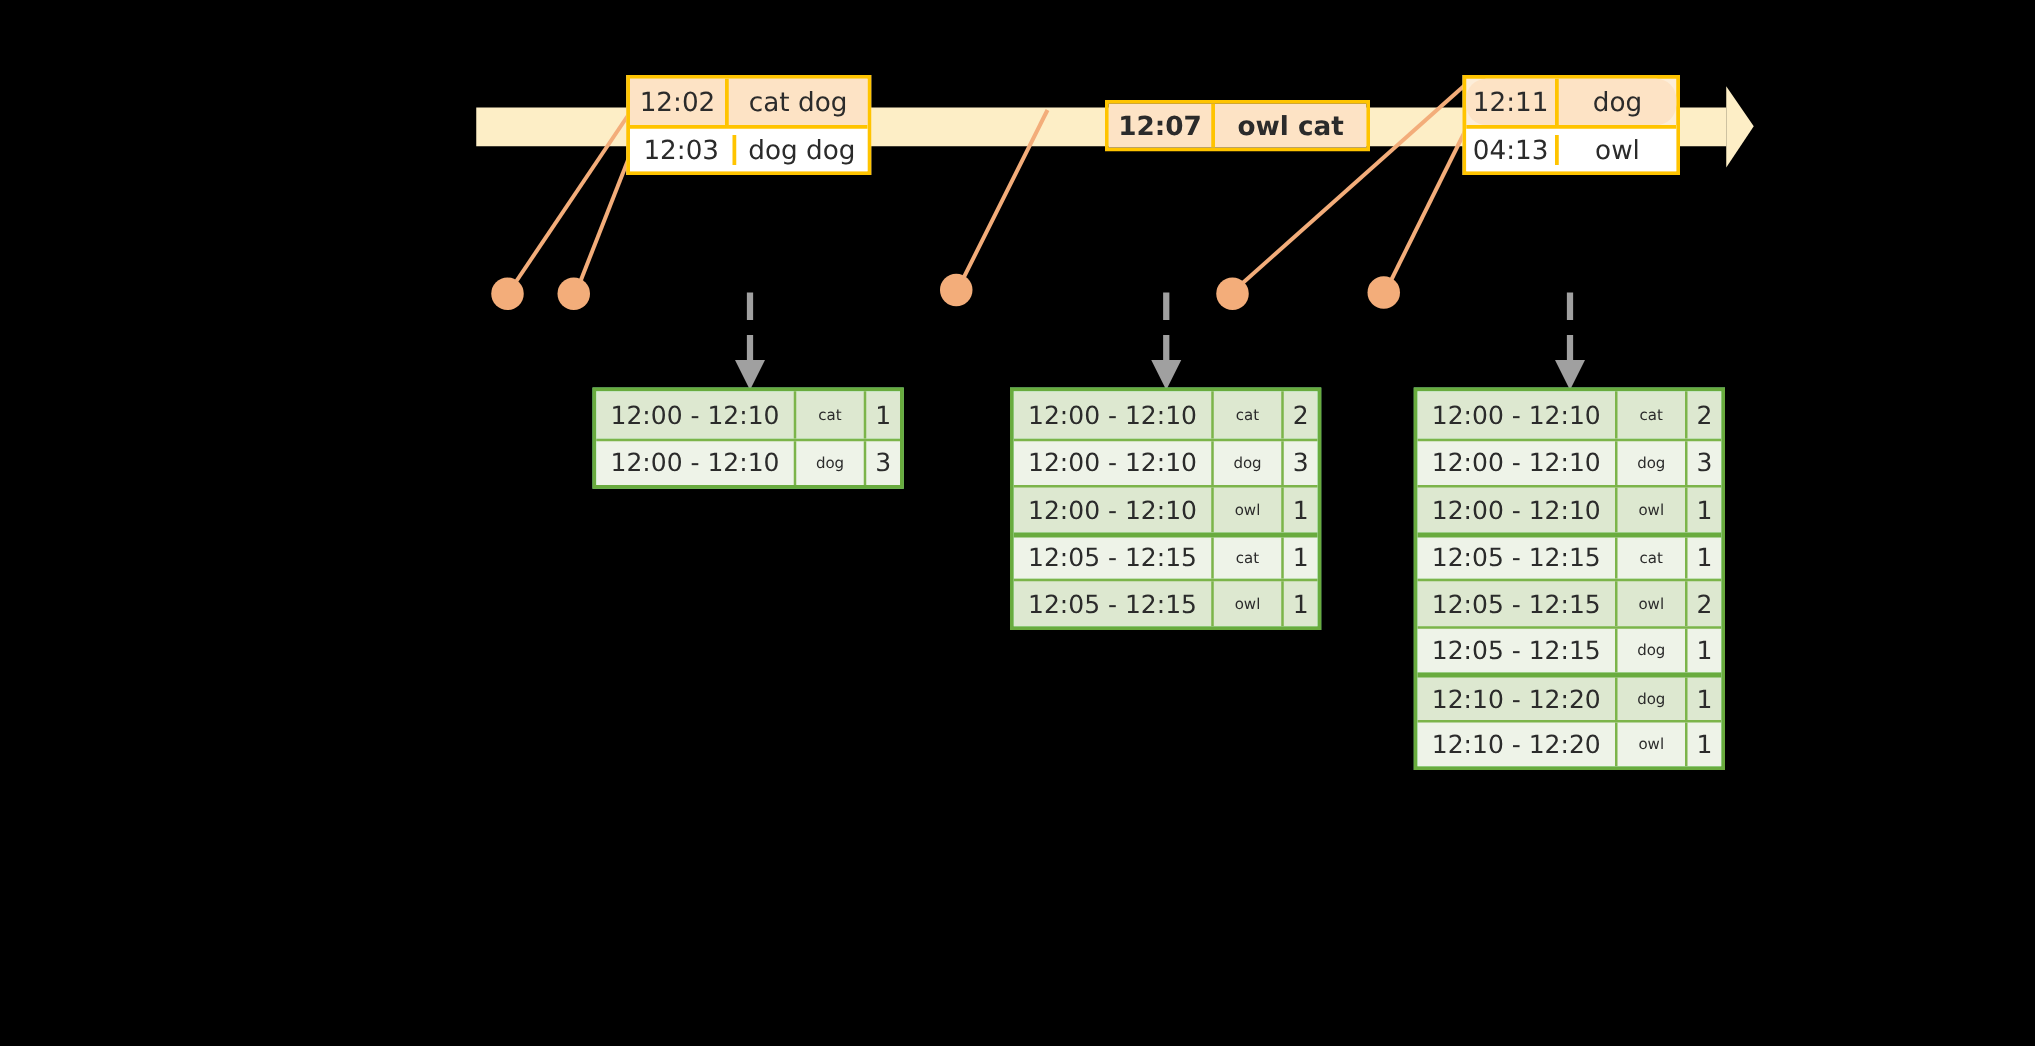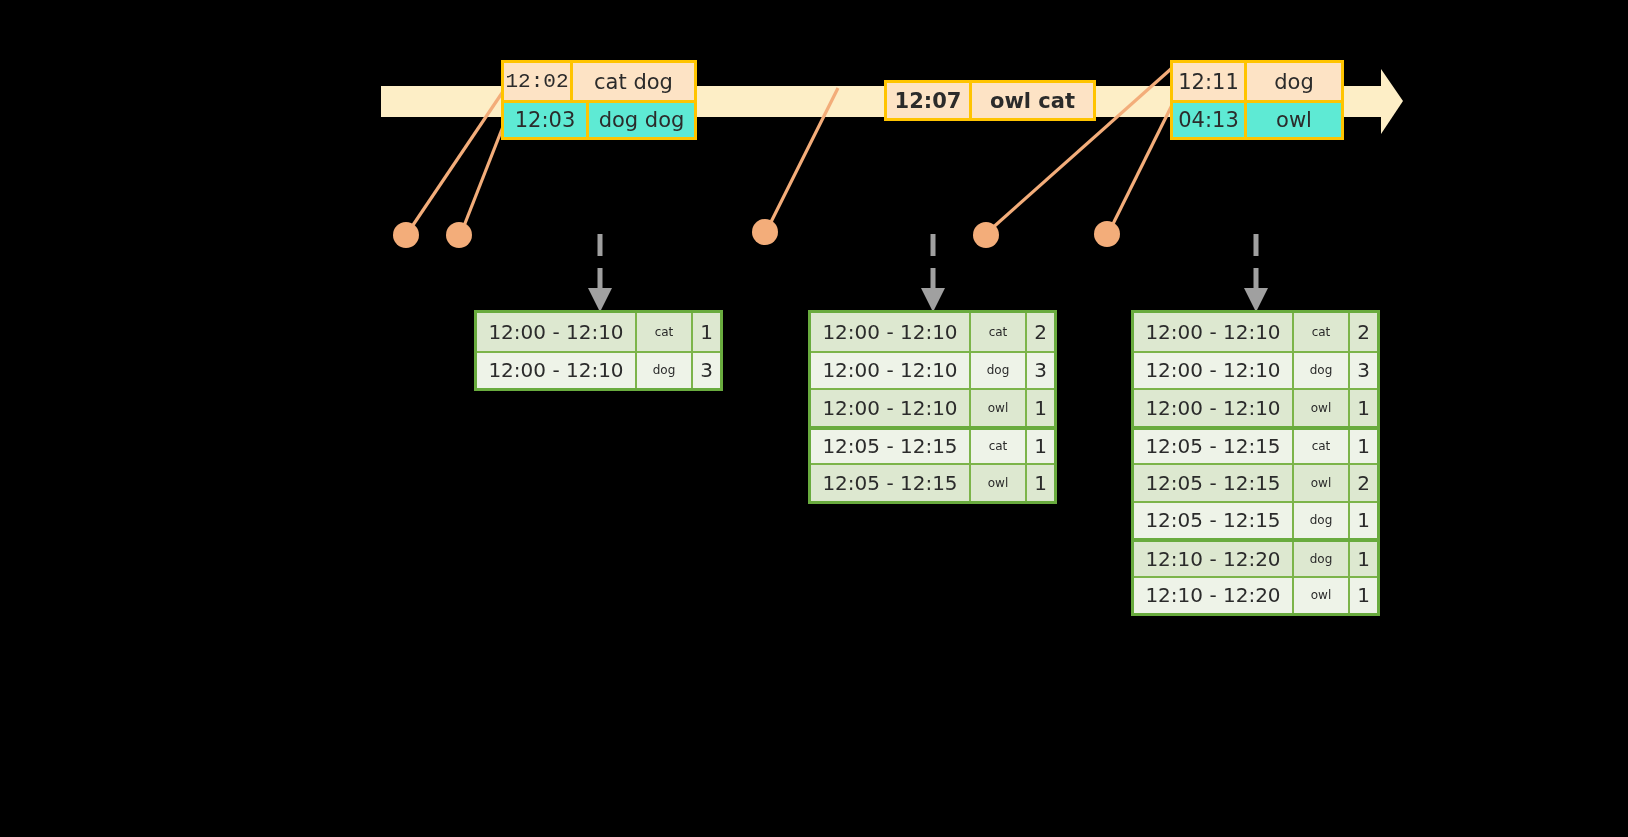--- a/index.html
+++ b/index.html
@@ -10,21 +10,21 @@
 
   
   .timeline-bar{position:absolute;background:#fdeec6;}
 
   
   .evt-group{position:absolute;border:3px solid #ffc400;box-sizing:border-box;
              display:flex;flex-direction:column;background:#fdeed9;}
   .evt-row{display:flex;box-sizing:border-box;}
   .evt-row + .evt-row{border-top:3px solid #ffc400;}
   .evt-row.shade-a{background:#fde3c5;}
-  .evt-row.shade-b{background:#5eead4;}
+  .evt-row.shade-b{background:#ffffff;align-items:center;}
   .evt-time{box-sizing:border-box;display:flex;align-items:center;
             justify-content:center;font-size:21px;color:#2b2b2b;
             border-right:3px solid #ffc400;}
   .evt-words{box-sizing:border-box;display:flex;align-items:center;
              justify-content:center;font-size:21px;color:#2b2b2b;}
 
   
   .res-table{position:absolute;border:3px solid #69ab3e;box-sizing:border-box;
              background:#86efac;display:flex;flex-direction:column;}
   .res-row{display:flex;box-sizing:border-box;height:37.5px;
@@ -76,38 +76,38 @@
     </g>
     <g fill="#a0a0a0">
       <path d="M588,288 L612,288 L600,312 Z"></path>
       <path d="M921,288 L945,288 L933,312 Z"></path>
       <path d="M1244,288 L1268,288 L1256,312 Z"></path>
     </g>
   </svg>
 
   <div class="evt-group" style="left:501px;top:60px;width:196px;height:80px;">
     <div class="evt-row shade-a" style="height:50%;">
-      <span class="evt-time" style="width:69px;font-family:Liberation Mono, monospace;">12:02</span>
+      <span class="evt-time" style="width:79px;">12:02</span>
       <span class="evt-words" style="flex:1;">cat dog</span>
     </div>
     <div class="evt-row shade-b" style="height:50%;">
       <span class="evt-time" style="width:85px;">12:03</span>
       <span class="evt-words" style="flex:1;">dog dog</span>
     </div>
   </div>
 
   <div class="evt-group" style="left:884px;top:80px;width:212px;height:41px;font-weight:bold;">
     <div class="evt-row shade-a" style="height:100%;">
       <span class="evt-time" style="width:85px;">12:07</span>
       <span class="evt-words" style="flex:1;">owl cat</span>
     </div>
   </div>
 
   <div class="evt-group" style="left:1170px;top:60px;width:174px;height:80px;">
-    <div class="evt-row shade-a" style="height:50%;">
+    <div class="evt-row shade-a" style="height:50%;border-radius:16px;">
       <span class="evt-time" style="width:74px;">12:11</span>
       <span class="evt-words" style="flex:1;">dog</span>
     </div>
     <div class="evt-row shade-b" style="height:50%;">
       <span class="evt-time" style="width:74px;">04:13</span>
       <span class="evt-words" style="flex:1;">owl</span>
     </div>
   </div>
 
   <div class="res-table" id="res1" style="left: 474px; top: 310px; width: 249px; height: 81px;">

